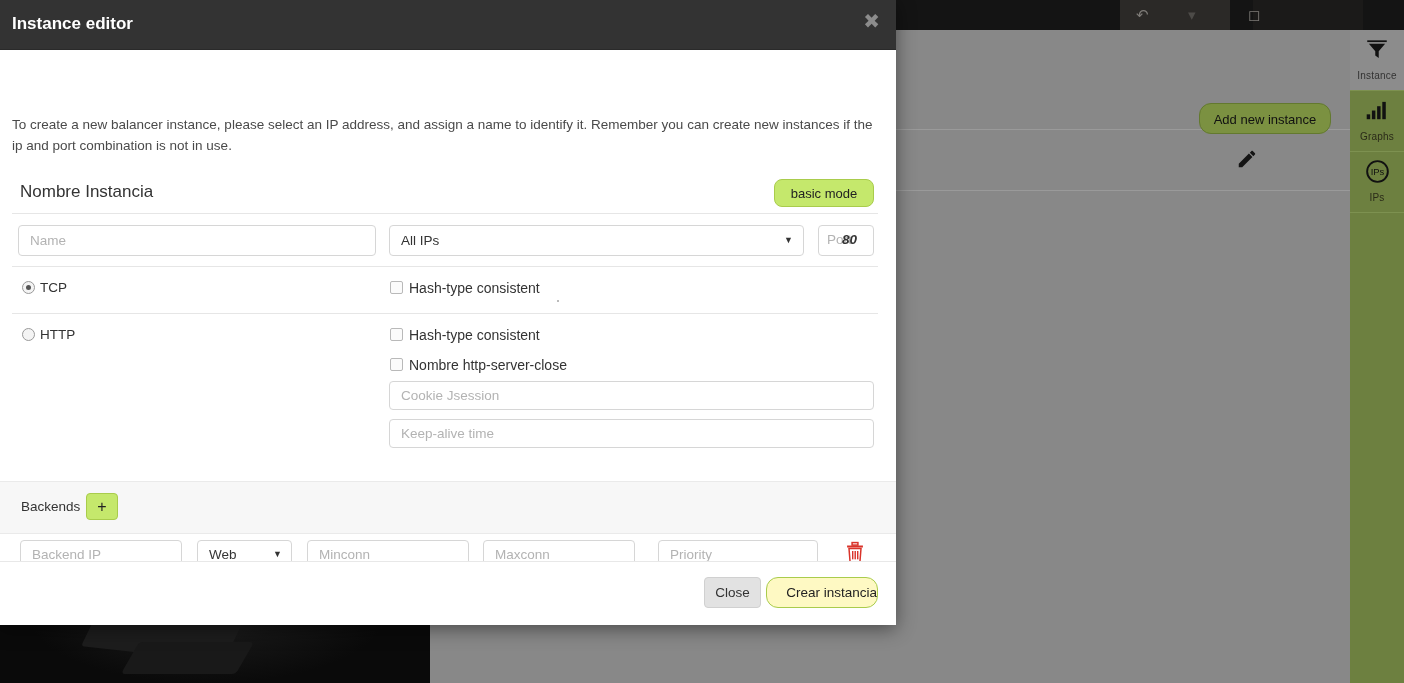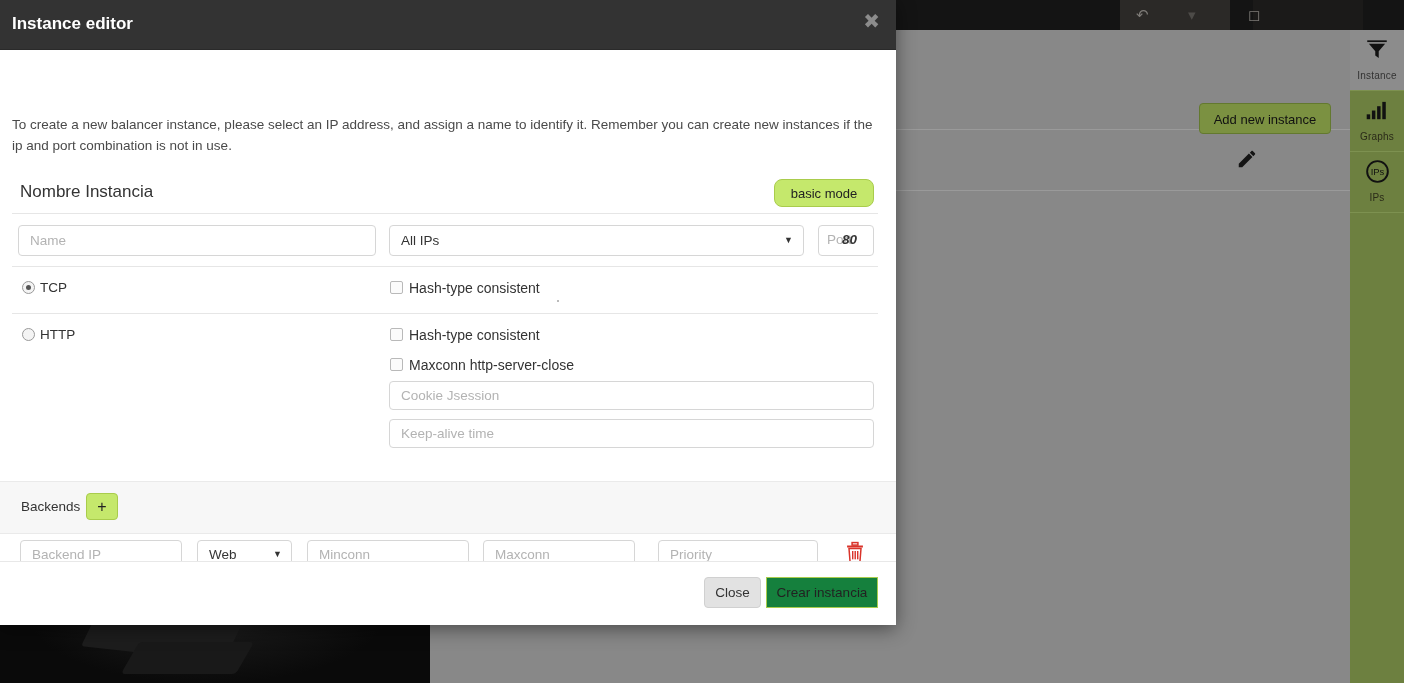--- a/index.html
+++ b/index.html
@@ -99,21 +99,21 @@
     background: #9a9a9a;
   }
   #add-instance-btn {
     position: absolute;
     left: 769px;
     top: 73px;
     width: 132px;
     height: 31px;
     background: #7b9141;
     border: 1px solid #63792f;
-    border-radius: 4px;
+    border-radius: 12px;
     color: #111;
     font-size: 13px;
     line-height: 31px;
     text-align: center;
     cursor: pointer;
     box-sizing: border-box;
   }
   #edit-pencil {
     position: absolute;
     left: 806px;
@@ -413,27 +413,27 @@
     color: #333;
     line-height: 29px;
     text-align: center;
     cursor: pointer;
     box-sizing: border-box;
   }
   #create-btn {
     position: absolute;
     right: 18px; top: 15px;
     width: 112px; height: 31px;
-    background: #15803d;
+    background: #fef9c3;
     border: 1px solid #a9cc4c;
-    border-radius: 0;
+    border-radius: 12px;
     font-size: 13.5px;
     color: #222;
     line-height: 29px;
-    text-align: center;
+    text-align: right;
     cursor: pointer;
     box-sizing: border-box;
   }
   .dot-tick {
     position: absolute;
     width: 2px; height: 2px;
     background: #bbb;
   }
 </style>
 </head>
@@ -546,21 +546,21 @@
     </div>
 
     <div class="hr-line" style="top:263px;"></div>
 
     <div class="proto-row" style="top:0;">
       <div class="radio-outer" style="left:22px;top:278px;"></div>
       <div class="proto-label" style="left:40px;top:277px;">HTTP</div>
       <div class="cbx" style="left:390px;top:278px;"></div>
       <div class="cbx-label" style="left:409px;top:277px;">Hash-type consistent</div>
       <div class="cbx" style="left:390px;top:308px;"></div>
-      <div class="cbx-label" style="left:409px;top:307px;">Maxconn http-server-close</div>
+      <div class="cbx-label" style="left:409px;top:307px;">Nombre http-server-close</div>
     </div>
 
     <input id="keepalive-input" class="fld" type="text" placeholder="Keep-alive time" style="">
 
     <input id="cookie-input" class="fld" type="text" placeholder="Cookie Jsession" style="">
 
     <div id="backends-band"></div>
     <div id="backends-label">Backends</div>
     <div id="backend-add-btn">+</div>
 

